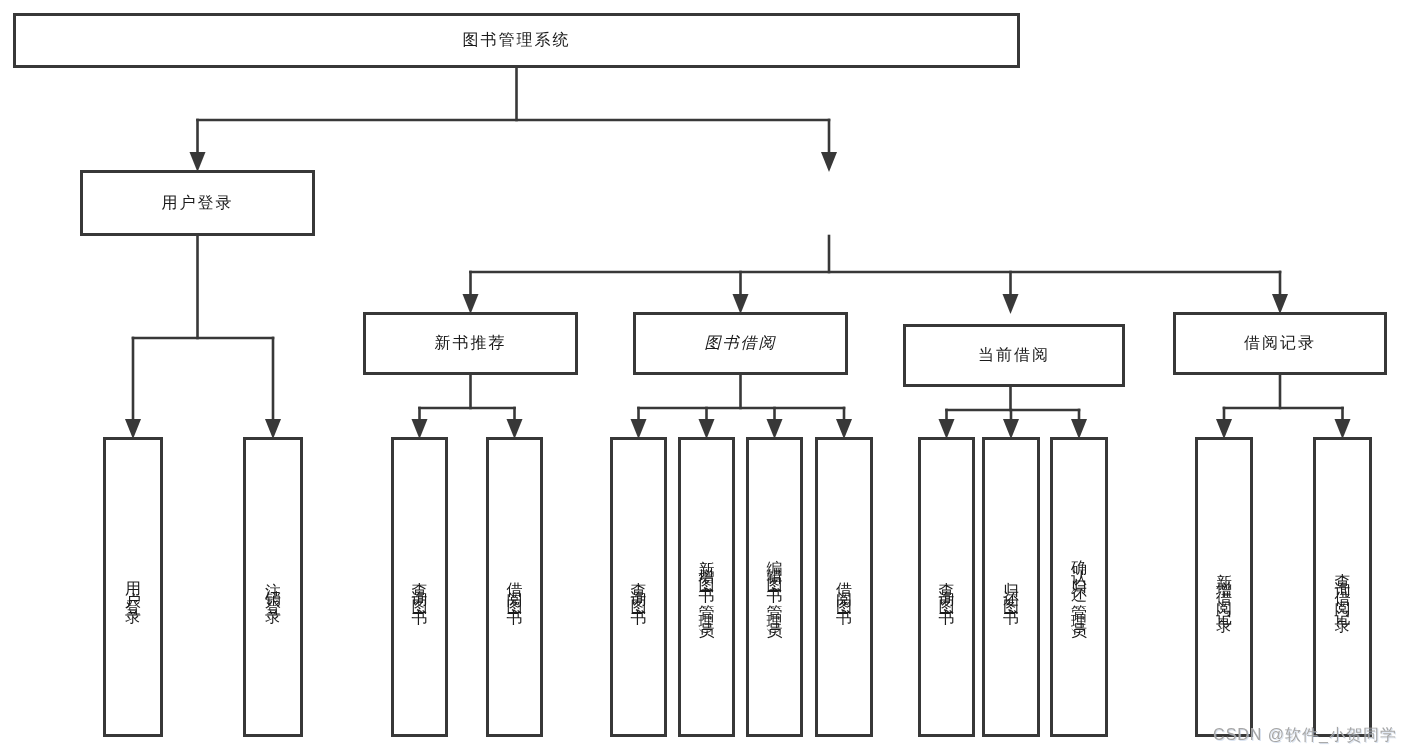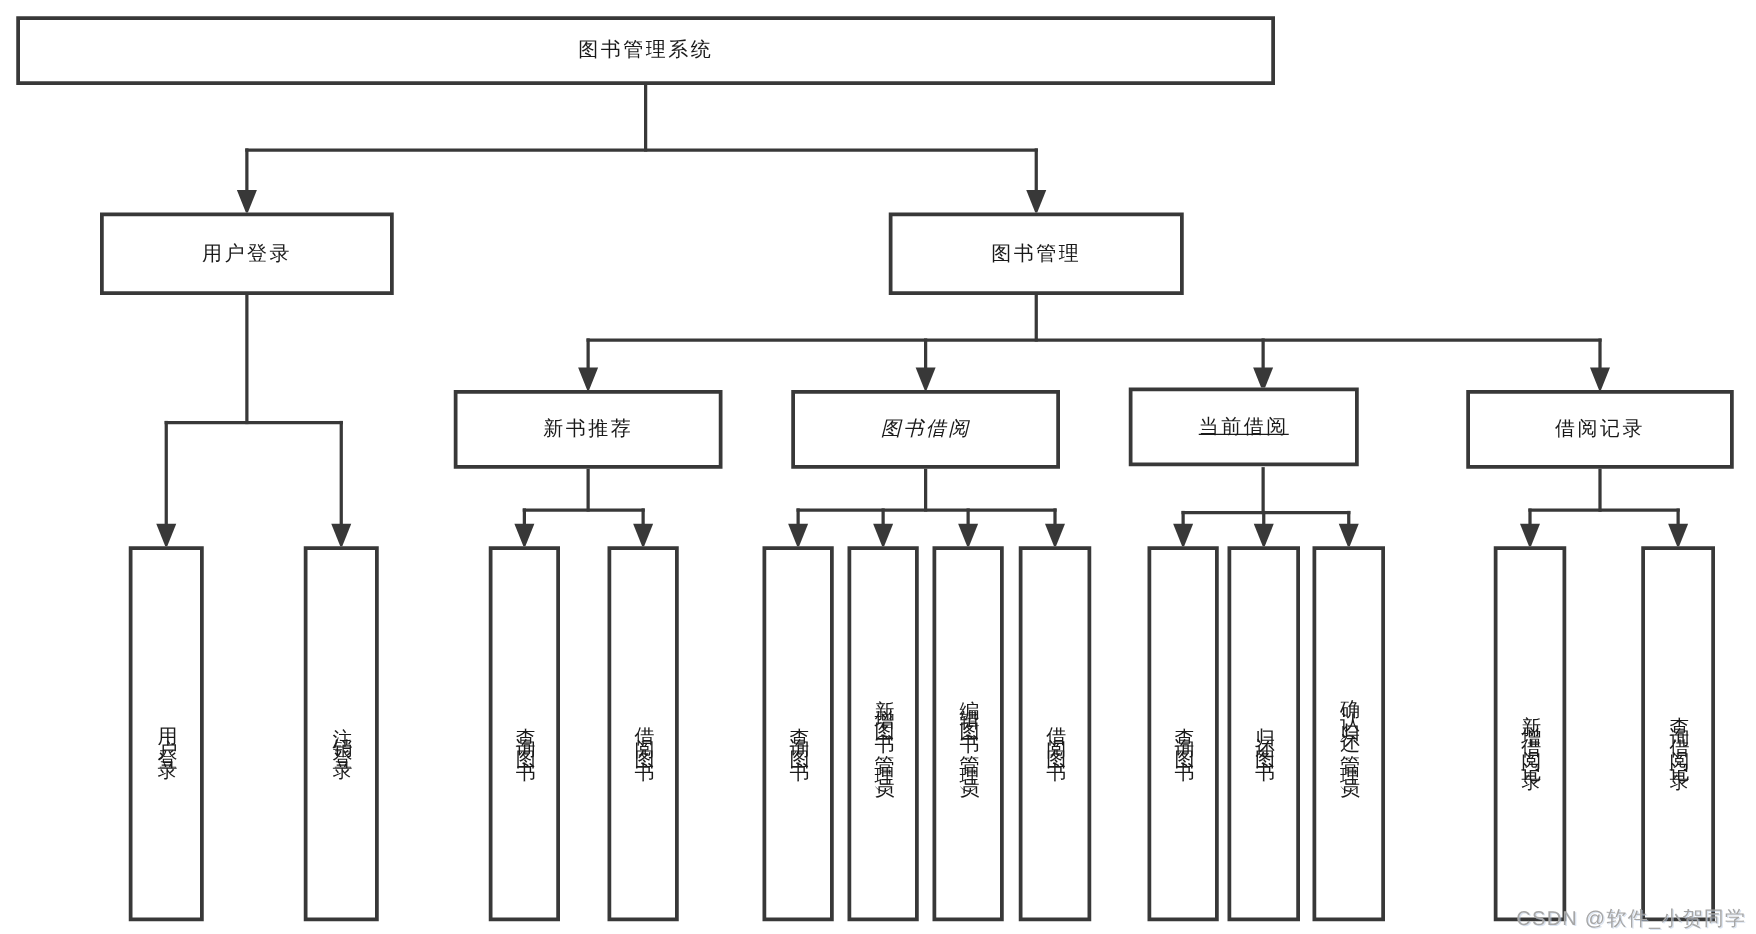--- a/index.html
+++ b/index.html
@@ -92,29 +92,28 @@
       <line x1="1224" y1="408" x2="1224" y2="423" stroke="#383838" stroke-width="2.6" stroke-linecap="square"></line>
       <polygon points="1216,419 1232,419 1224,439" fill="#383838"></polygon>
       <line x1="1342.5" y1="408" x2="1342.5" y2="423" stroke="#383838" stroke-width="2.6" stroke-linecap="square"></line>
       <polygon points="1334.5,419 1350.5,419 1342.5,439" fill="#383838"></polygon>
     </svg>
   <span class="watermark">CSDN @软件_小贺同学</span>
 <div class="node" style="left: 13px; top: 13px; width: 1007px; height: 55px;">图书管理系统</div>
     <div class="node" style="left: 80px; top: 170px; width: 235px; height: 66px;">用户登录</div>
     <div class="node vertical" style="left: 103px; top: 437px; width: 60px; height: 300px;">用户登录</div>
     <div class="node vertical" style="left: 243px; top: 437px; width: 60px; height: 300px;">注销登录</div>
-    <div class="node" style="left: 711px; top: 170px; width: 236px; height: 66px;">图书管理</div>
     <div class="node" style="left: 363px; top: 312px; width: 215px; height: 63px;">新书推荐</div>
     <div class="node vertical" style="left: 391px; top: 437px; width: 57px; height: 300px;">查询图书</div>
     <div class="node vertical" style="left: 486px; top: 437px; width: 57px; height: 300px;">借阅图书</div>
     <div class="node" style="left: 633px; top: 312px; width: 215px; height: 63px; font-style: italic;">图书借阅</div>
     <div class="node vertical" style="left: 610px; top: 437px; width: 57px; height: 300px;">查询图书</div>
     <div class="node vertical" style="left: 678px; top: 437px; width: 57px; height: 300px;">新增图书（管理员）</div>
     <div class="node vertical" style="left: 746px; top: 437px; width: 57px; height: 300px;">编辑图书（管理员）</div>
     <div class="node vertical" style="left: 815px; top: 437px; width: 58px; height: 300px;">借阅图书</div>
-    <div class="node" style="left: 903px; top: 310px; width: 184px; height: 63px; text-decoration: underline;">当前借阅</div>
+    <div class="node" style="left: 903px; top: 324px; width: 222px; height: 63px;">当前借阅</div>
     <div class="node vertical" style="left: 918px; top: 437px; width: 57px; height: 300px;">查询图书</div>
     <div class="node vertical" style="left: 982px; top: 437px; width: 58px; height: 300px;">归还图书</div>
     <div class="node vertical" style="left: 1050px; top: 437px; width: 58px; height: 300px;">确认归还（管理员）</div>
     <div class="node" style="left: 1173px; top: 312px; width: 214px; height: 63px;">借阅记录</div>
     <div class="node vertical" style="left: 1195px; top: 437px; width: 58px; height: 300px;">新增借阅记录</div>
     <div class="node vertical" style="left: 1313px; top: 437px; width: 59px; height: 300px;">查询借阅记录</div>
   </div>
 
 </body></html>

